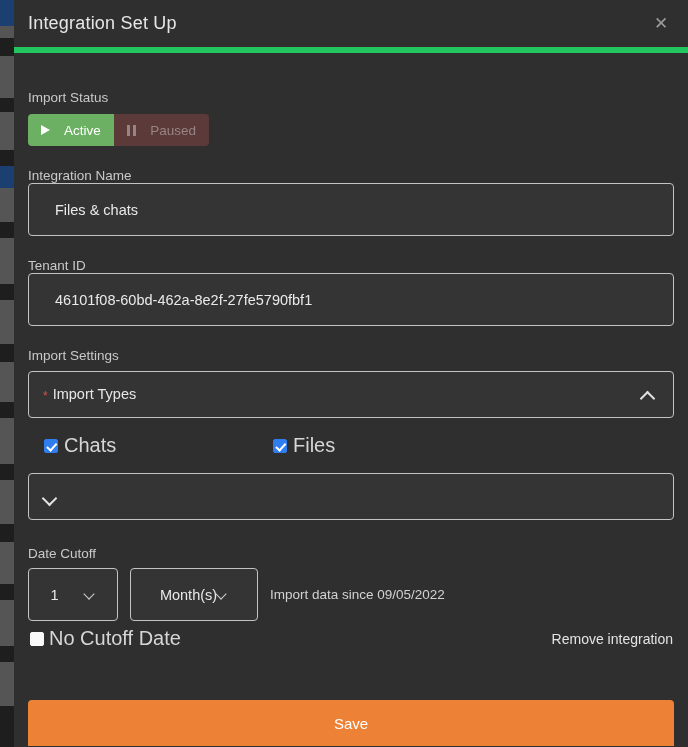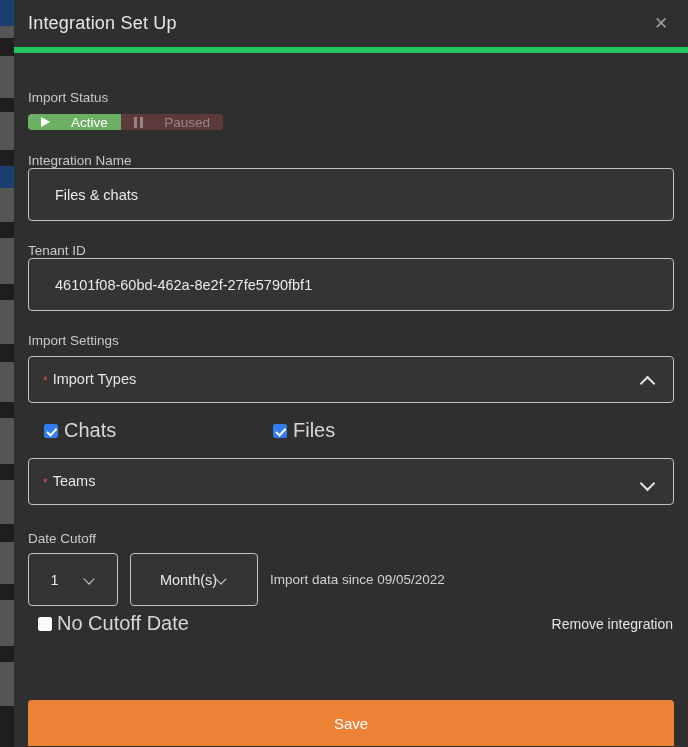--- a/index.html
+++ b/index.html
@@ -105,23 +105,23 @@
   .status-block { padding-top: 37px; }
   .status-toggle {
     display: inline-flex;
     margin-top: 9px;
     border-radius: 4px;
     overflow: hidden;
   }
   .status-btn {
     display: flex;
     align-items: center;
-    gap: 21px;
+    gap: 14px;
     padding: 1px 13px;
-    height: 16px;
+    height: 32px;
     font-size: 13.5px;
     border: none;
     cursor: pointer;
     font-family: "Liberation Sans", sans-serif;
   }
   .status-btn.active {
     background: #6cb063;
     color: #ffffff;
   }
   .status-btn.paused {
@@ -290,21 +290,21 @@
   .bottom-row {
     display: flex;
     align-items: center;
     margin-top: 6px;
   }
   .nocutoff {
     display: flex;
     align-items: center;
     gap: 5px;
     cursor: pointer;
-    margin-left: 10px;
+    margin-left: 2px;
   }
   .spacer { flex: 1; }
   .remove-link {
     font-size: 14px;
     color: #e4e4e4;
     text-decoration: none;
     cursor: pointer;
     white-space: nowrap;
     padding-right: 1px;
   }
@@ -409,21 +409,20 @@
           <span class="cb on"></span>
           <span class="check-label">Chats</span>
         </label>
         <label class="check-item">
           <span class="cb on"></span>
           <span class="check-label">Files</span>
         </label>
       </div>
 
       <div class="acc-row" style="margin-top:16px;">
-        <span class="acc-label"><span class="req-star">*</span><span>Teams</span></span>
         <span class="chev"></span>
       </div>
     </div>
 
     <div class="cutoff-block">
       <span class="field-label">Date Cutoff</span>
       <div class="cutoff-row">
         <div class="sel num">
           <span>1</span>
           <span class="chev-s"></span>

